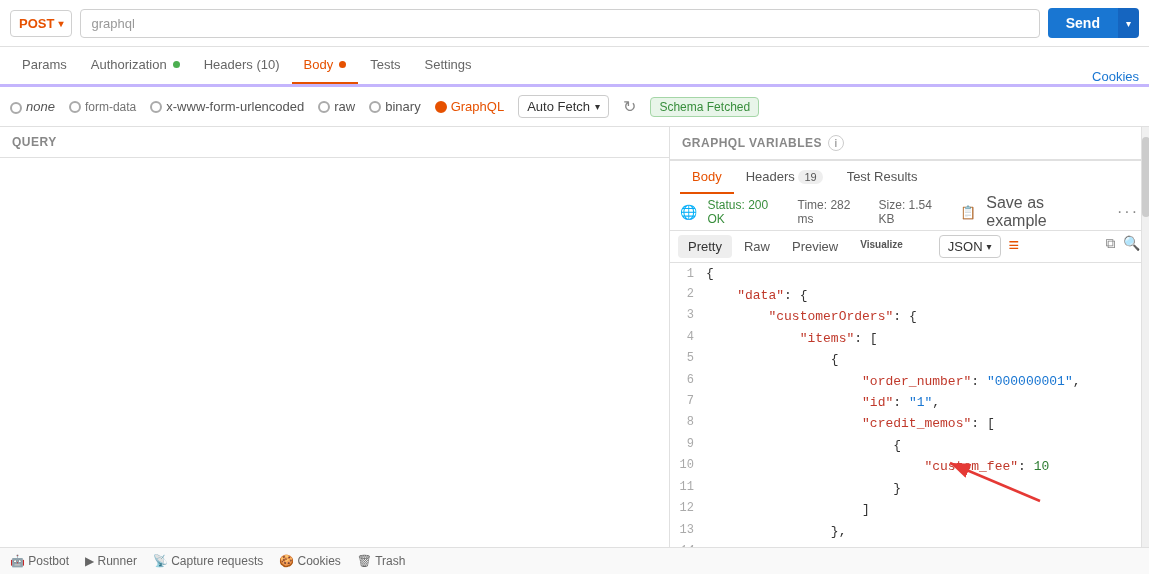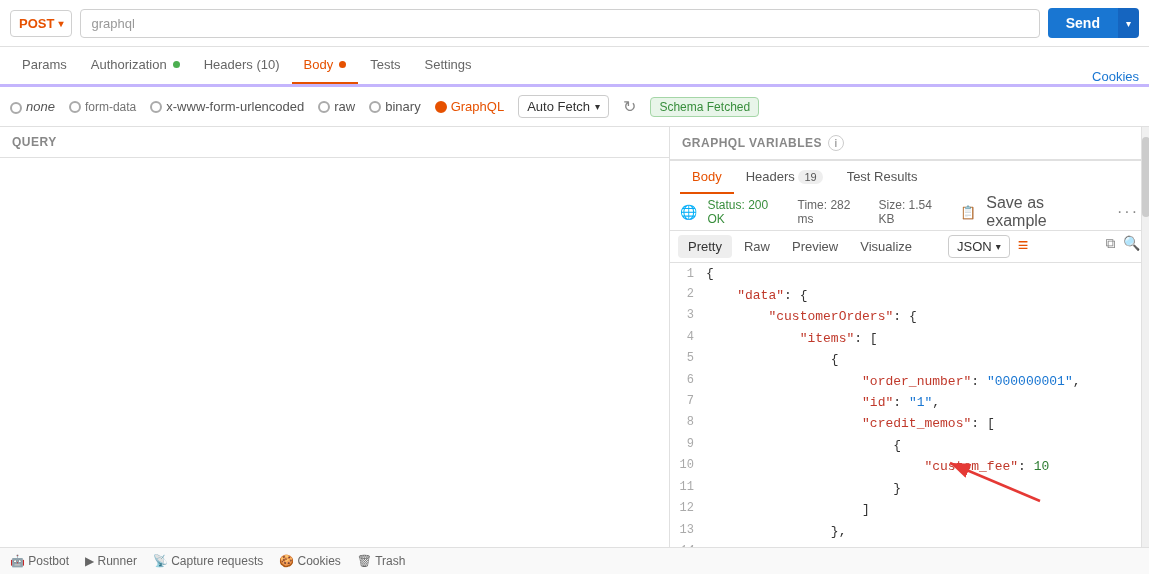--- a/index.html
+++ b/index.html
@@ -90,21 +90,21 @@
           <span style="color:#888;font-size:13px;">📋</span>
           <span style="color:#555;cursor:pointer;font-size:16px;">Save as example</span>
           <span style="color:#888;cursor:pointer;font-size:16px;letter-spacing:2px;">···</span>
         </div>
       </div>
 
       <div style="display:flex;align-items:flex-start;padding:4px 8px;gap:2px;border-bottom:1px solid #e0e0e0;background:#fff;">
         <button style="padding:4px 10px;font-size:13px;border-radius:4px;cursor:pointer;border:none;background:#eee;color:#333;font-weight:500;">Pretty</button>
         <button style="padding:4px 10px;font-size:13px;border-radius:4px;cursor:pointer;border:none;background:transparent;color:#555;">Raw</button>
         <button style="padding:4px 10px;font-size:13px;border-radius:4px;cursor:pointer;border:none;background:transparent;color:#555;">Preview</button>
-        <button style="padding:4px 10px;font-size:13px;border-radius:4px;cursor:pointer;border:none;background:transparent;color:#555;">Visualize</button>
+        <button style="padding:4px 10px;font-size:10px;border-radius:4px;cursor:pointer;border:none;background:transparent;color:#555;font-weight:bold;">Visualize</button>
         <div style="display:flex;align-items:center;gap:4px;border:1px solid #ccc;border-radius:4px;padding:3px 8px;font-size:13px;cursor:pointer;margin-left:24px;">
           JSON <span style="font-size:10px;">▾</span>
         </div>
         <span style="color:#e65100;font-size:18px;cursor:pointer;margin-left:6px;">≡</span>
         <div style="margin-left:auto;display:flex;gap:8px;">
           <span style="color:#888;font-size:14px;cursor:pointer;">⧉</span>
           <span style="color:#888;font-size:14px;cursor:pointer;">🔍</span>
         </div>
       </div>
 

